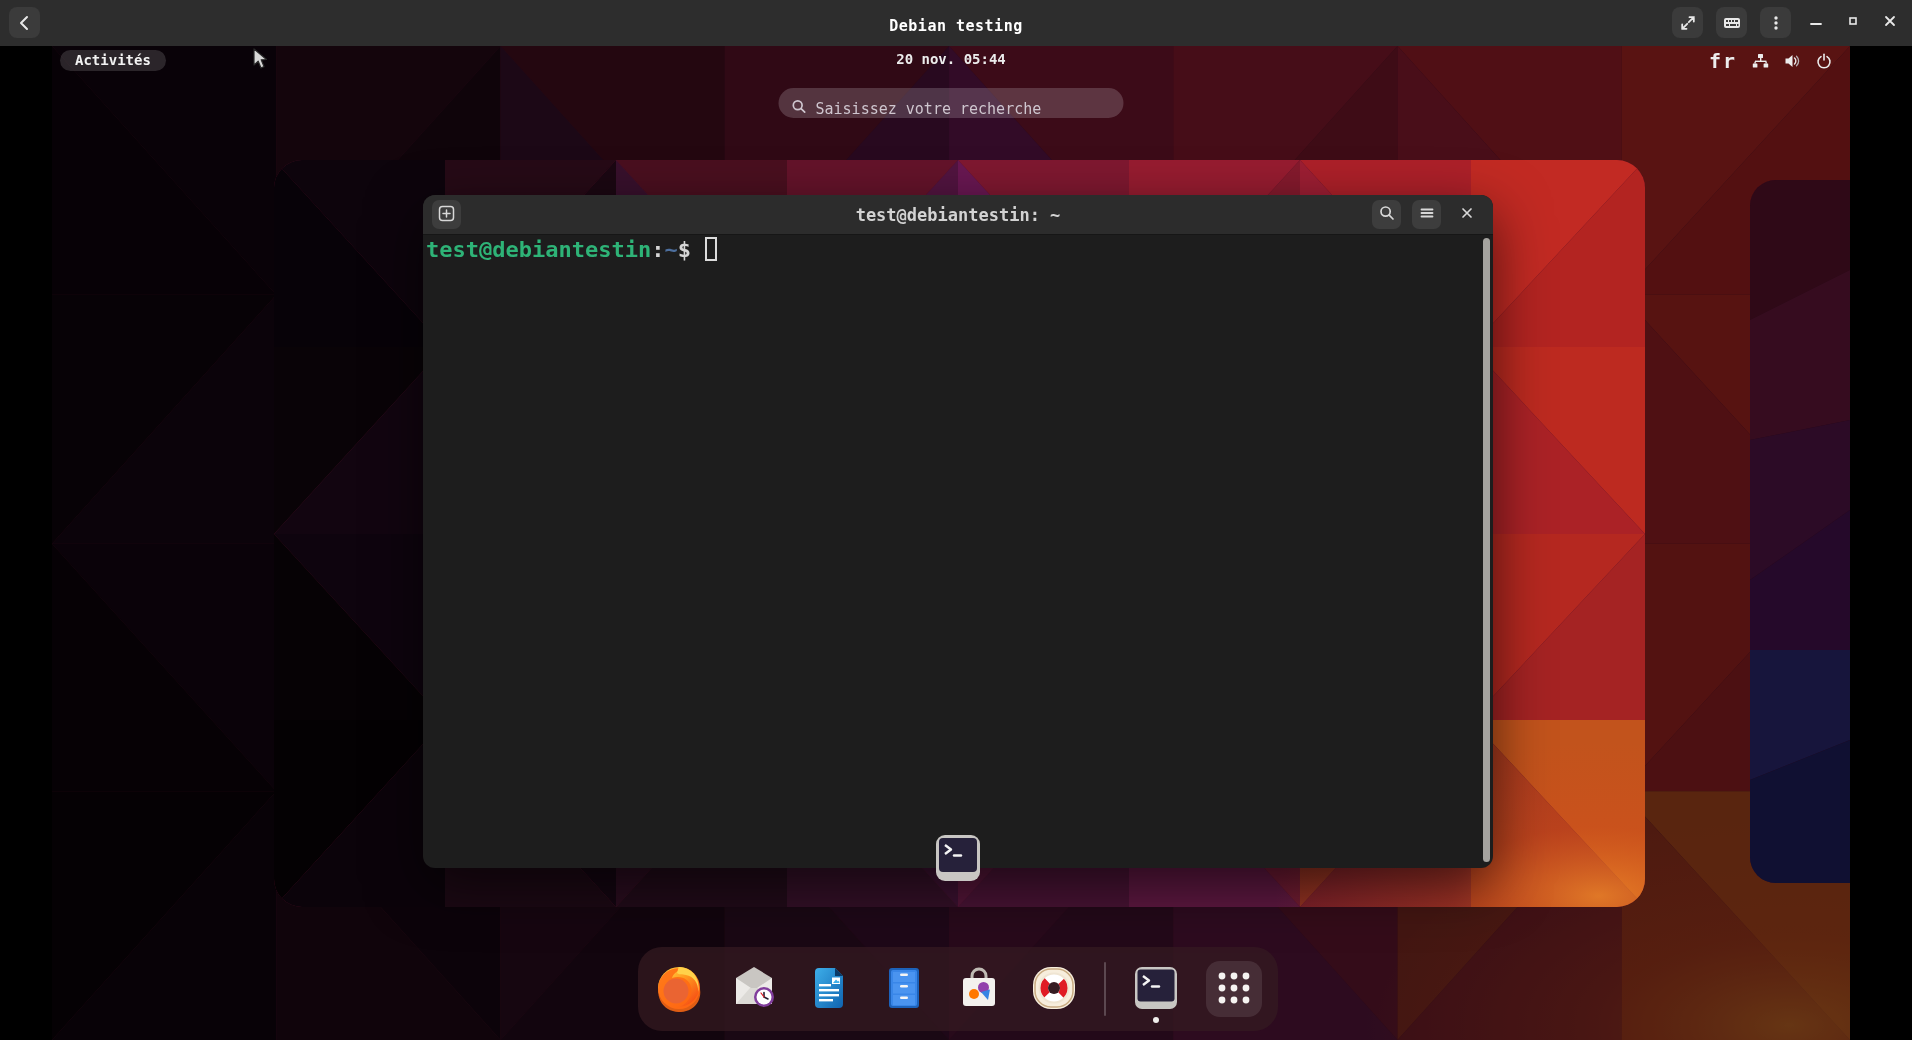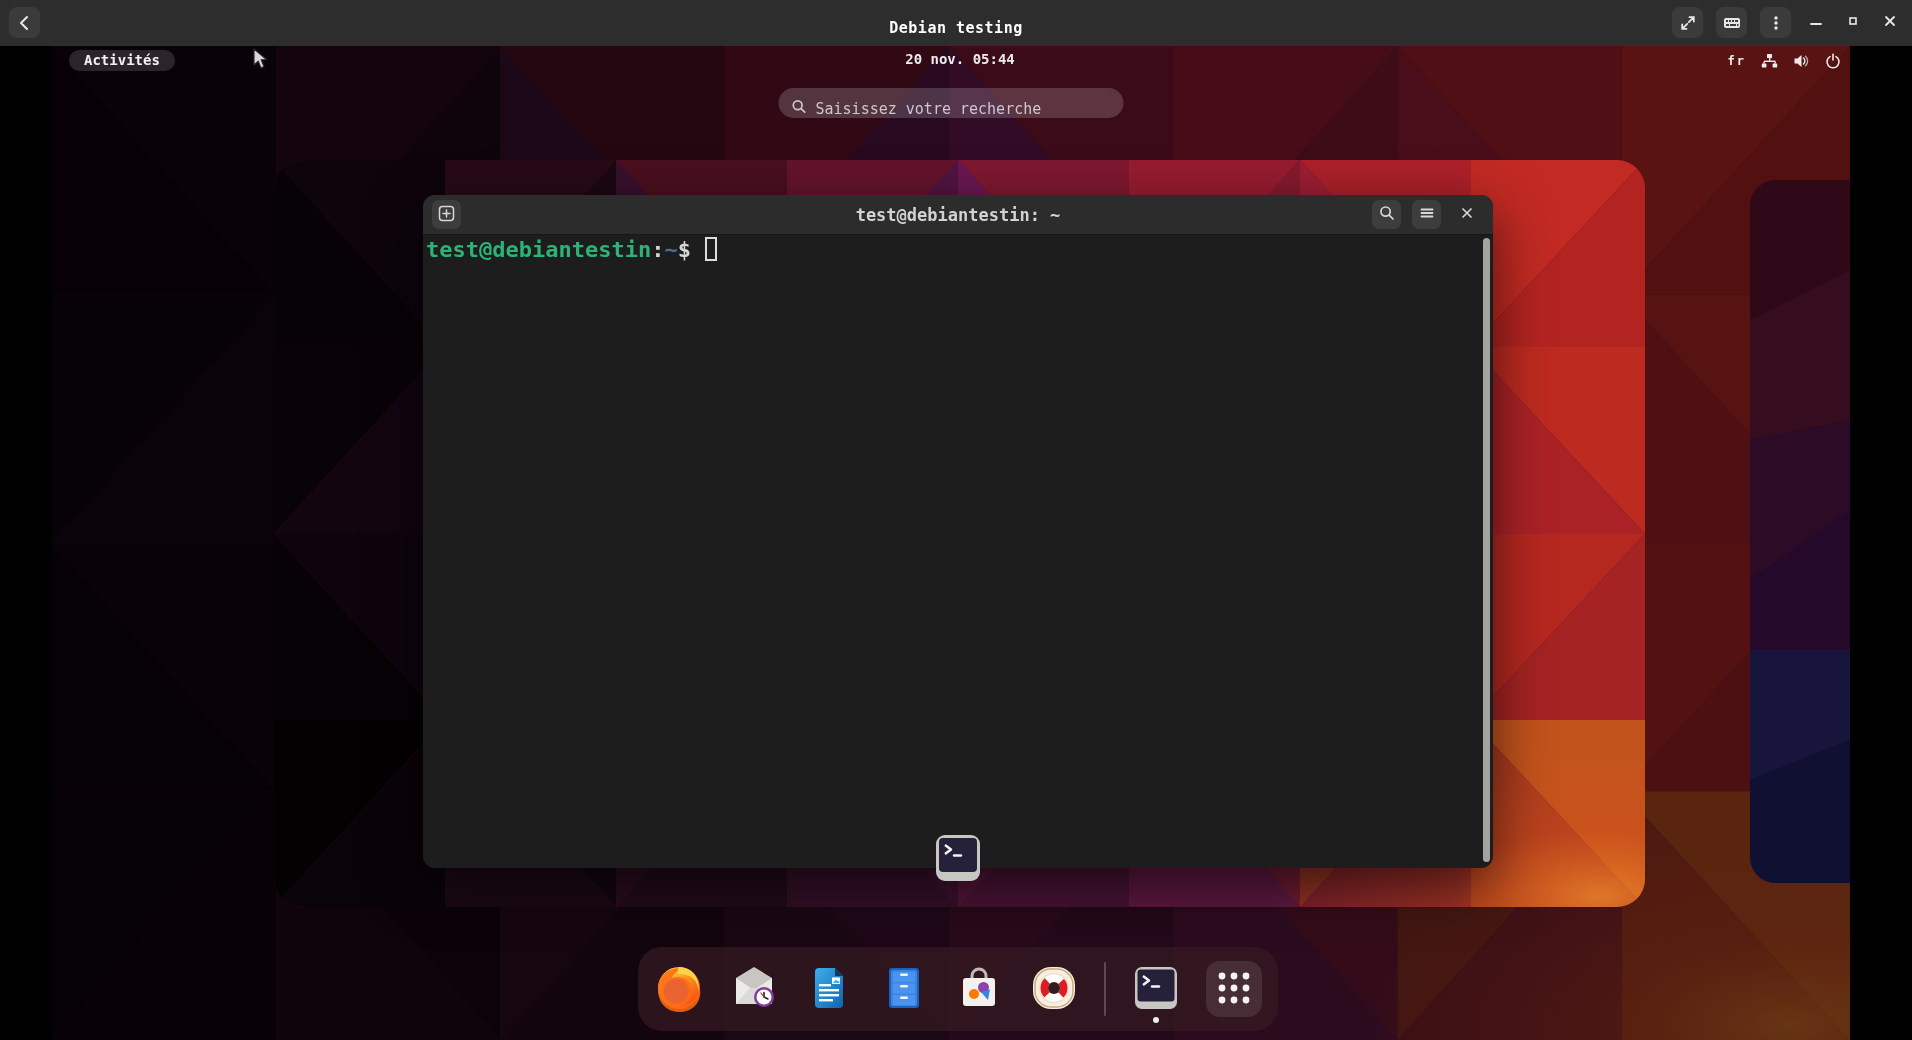--- a/index.html
+++ b/index.html
@@ -2,21 +2,21 @@
 <html><head>
 <meta charset="utf-8">
 <style>
   * { margin:0; padding:0; box-sizing:border-box; }
   html,body { width:1912px; height:1040px; background:#000; overflow:hidden;
     font-family:"DejaVu Sans Mono", monospace; }
   .stage { position:relative; width:1912px; height:1040px; background:#000; }
 
   
   .host-titlebar { position:absolute; left:0; top:0; width:100%; height:56px;
-    background:#2d2d2d; border-bottom:1px solid #ec4899;
+    background:#2d2d2d; border-bottom:4px solid #ec4899;
     display:flex; align-items:center; }
   .host-title { position:absolute; left:50%; transform:translateX(-50%);
     color:#fff; font-weight:bold; font-size:15px; letter-spacing:0.5px; }
   .host-btn { width:31px; height:31px; border:none; border-radius:8px; background:#3b3b3b;
     display:flex; align-items:center; justify-content:center; cursor:pointer; }
   .host-btn svg { display:block; }
   .back-btn { position:absolute; left:9px; top:7px; }
   .host-controls { position:absolute; right:10px; top:7px; display:flex; align-items:center; gap:13px; }
   .plain-btn { width:24px; height:31px; background:transparent; border:none;
     display:flex; align-items:center; justify-content:center; cursor:pointer; }
@@ -29,29 +29,29 @@
   .backdrop svg { position:absolute; inset:0; }
   .backdrop .dim { position:absolute; inset:0; background:rgba(7,1,5,0.56); }
 
   .workspace-preview { position:absolute; left:222px; top:114px; width:1371px; height:747px;
     border-radius:28px; overflow:hidden; }
   .neighbor-workspace { position:absolute; left:1698px; top:134px; width:100px; height:703px;
     border-radius:26px 0 0 26px; overflow:hidden; }
   .neighbor-workspace .dim { position:absolute; inset:0; background:rgba(6,1,6,0.38); }
 
   
-  .top-bar { position:absolute; left:9px; top:0; width:100%; height:30px; color:#ececec; }
+  .top-bar { position:absolute; left:0; top:0; width:100%; height:30px; color:#ececec; }
   .activities-pill { position:absolute; left:8px; top:4px; padding:2px 15px 3px;
     background:rgba(255,255,255,0.14); border-radius:13px;
     color:#f2f2f2; font-size:14px; font-weight:bold; cursor:pointer; }
   .clock { position:absolute; left:50%; transform:translateX(-50%); top:5px;
     font-size:14px; font-weight:bold; cursor:pointer; white-space:nowrap; }
   .status-area { position:absolute; right:12px; top:0; height:30px;
     display:flex; align-items:center; gap:15px; cursor:pointer; padding:0 6px; }
-  .kbd-layout { font-size:12px; font-weight:bold; letter-spacing:2px;margin-left:36px; }
+  .kbd-layout { font-size:20px; font-weight:bold; letter-spacing:2px;margin-left:36px; }
   .status-area svg { display:block; }
 
   
   .search-bar { position:absolute; left:50%; transform:translateX(-50%); top:42px;
     width:345px; height:30px; border-radius:15px; background:rgba(216,206,216,0.22);
     display:flex; align-items:flex-end; padding-left:13px; gap:9px; }
   .search-bar input { background:transparent; border:none; outline:none; width:280px;
     font-family:"DejaVu Sans Mono", monospace; font-size:15px; color:#e8e2e8; }
   .search-bar input::placeholder { color:#cfc6cf; opacity:1; }
 

